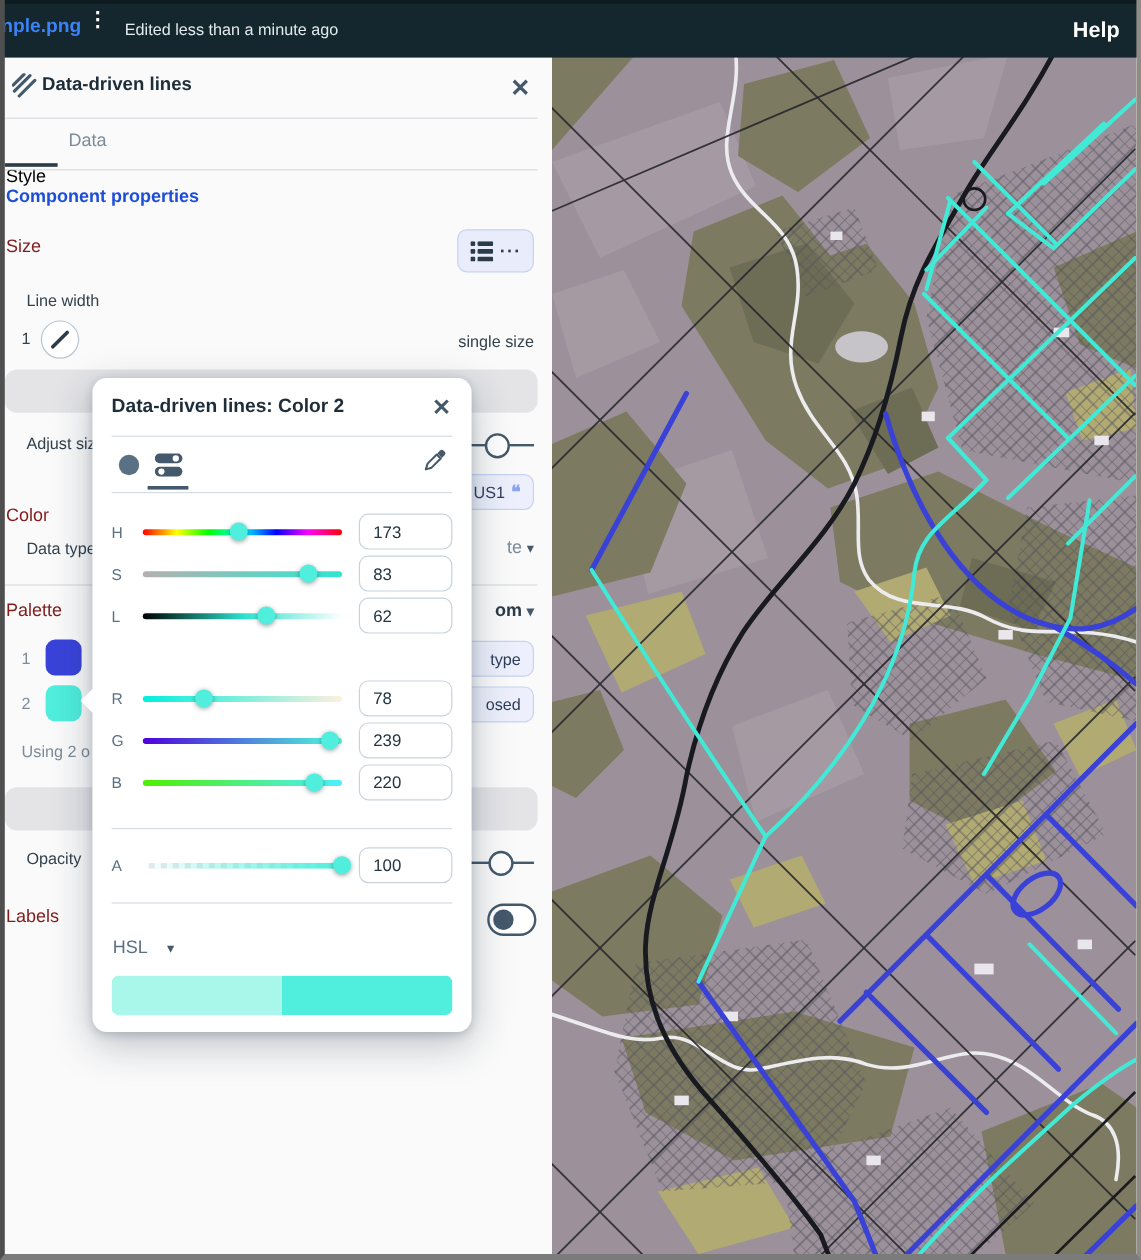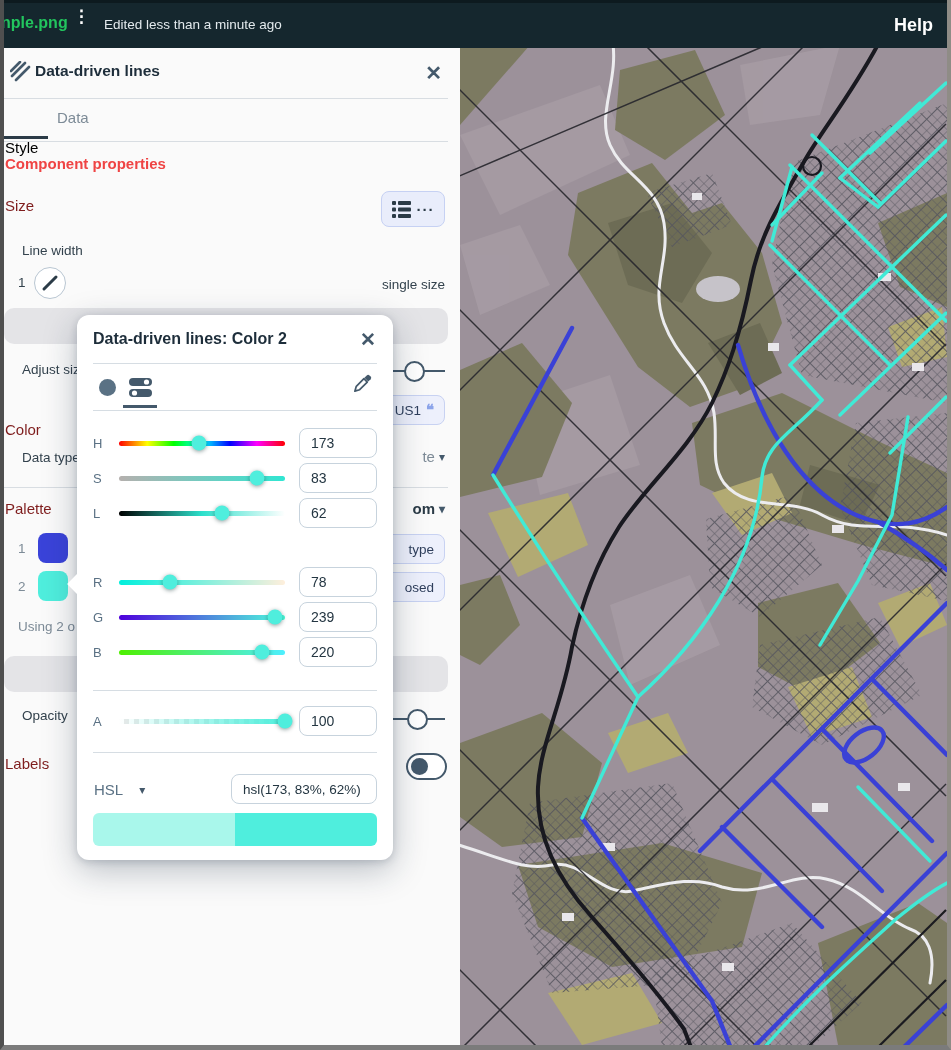--- a/index.html
+++ b/index.html
@@ -4,36 +4,36 @@
 <style>
   html,body{margin:0;padding:0;background:#d9d9d9;}
   .stage{position:relative;width:951px;height:1050px;overflow:hidden;
          font-family:"Liberation Sans",sans-serif;background:#fafafa;}
   
   .frame{position:absolute;inset:0;pointer-events:none;z-index:60;
          border-left:4px solid #4f4f4f;border-right:4px solid #8f8c86;border-bottom:5px solid #7b7b7b;}
   
   .topbar{position:absolute;left:0;top:0;width:951px;height:45px;background:#15272e;z-index:40;
           border-top:3px solid #0d1a1f;}
-  .tb-title{position:absolute;left:1px;top:11px;color:#22c55e;font-weight:bold;font-size:16px;}
+  .tb-title{position:absolute;left:1px;top:11px;color:#3b82f6;font-weight:bold;font-size:16px;}
   .tb-kebab{position:absolute;left:73px;top:9px;color:#fff;font-size:17px;font-weight:bold;letter-spacing:0;line-height:9px;}
   .tb-edited{position:absolute;left:104px;top:14px;color:#e3eaed;font-size:13.5px;}
   .tb-help{position:absolute;right:18px;top:12px;color:#fff;font-weight:bold;font-size:18px;}
   
   .panel{position:absolute;left:4px;top:45px;width:456px;height:1000px;background:#fafafa;z-index:10;}
   .p-abs{position:absolute;}
   .hr{position:absolute;left:0;right:12px;height:0;border-top:1px solid #d8dde2;}
   .hatch-icon{position:absolute;left:6px;top:16px;}
   .p-title{position:absolute;left:31px;top:17px;font-size:15.5px;font-weight:bold;color:#1d2d3a;}
   .p-close{position:absolute;right:18px;top:16px;color:#44596b;font-size:20px;font-weight:bold;cursor:pointer;}
   .tab{position:absolute;top:64px;font-size:15px;}
   .tab.active{color:#000000;margin-top:30px;}
   .tab.inactive{color:#7d8b97;}
   .tab-underline{position:absolute;left:0px;top:91px;width:44px;height:3px;background:#2b3b47;}
-  .sec-bold{font-size:15px;font-weight:bold;color:#ef4444;}
+  .sec-bold{font-size:15px;font-weight:bold;color:#1d4ed8;}
   .sec-label{font-size:15px;color:#7f1d1d;}
   .sub-label{font-size:13.5px;color:#33424d;}
   .muted{color:#7d8b97;}
   .size-btn{position:absolute;right:15px;top:146px;width:62px;height:34px;background:#e9edfb;
             border:1.5px solid #c6d1f3;border-radius:8px;display:flex;align-items:center;
             justify-content:center;gap:6px;color:#2b3b47;cursor:pointer;}
   .size-btn .dots{font-weight:bold;font-size:15px;letter-spacing:1px;color:#2b3b47;}
   .pencil-circ{position:absolute;left:30px;top:222px;width:30px;height:30px;border:1.5px solid #b9c6d2;
                border-radius:50%;background:#fff;display:flex;align-items:center;justify-content:center;}
   .gray-band{position:absolute;left:0;right:12px;height:36px;background:#e4e4e7;border-radius:10px;}
@@ -405,21 +405,20 @@
           <span class="knob" style="left: 100%;"></span>
         </span>
       <input class="sval" value="100" style="">
     </div>
     <div class="dlg-hr" style="top:437px;"></div>
 
     <div class="fmt-label">
       <span>HSL</span>
       <span class="caret">▾</span>
     </div>
-    <input class="sval fmt-input" style="font-size: 13.5px;" value="hsl(173, 83%, 62%)">
 
     <div class="dlg-swatch">
       <div style="background: rgb(169, 247, 235);"></div>
       <div style="background: rgb(79, 238, 221);"></div>
     </div>
   </div>
 
   <div class="frame"></div>
 </div>
 

